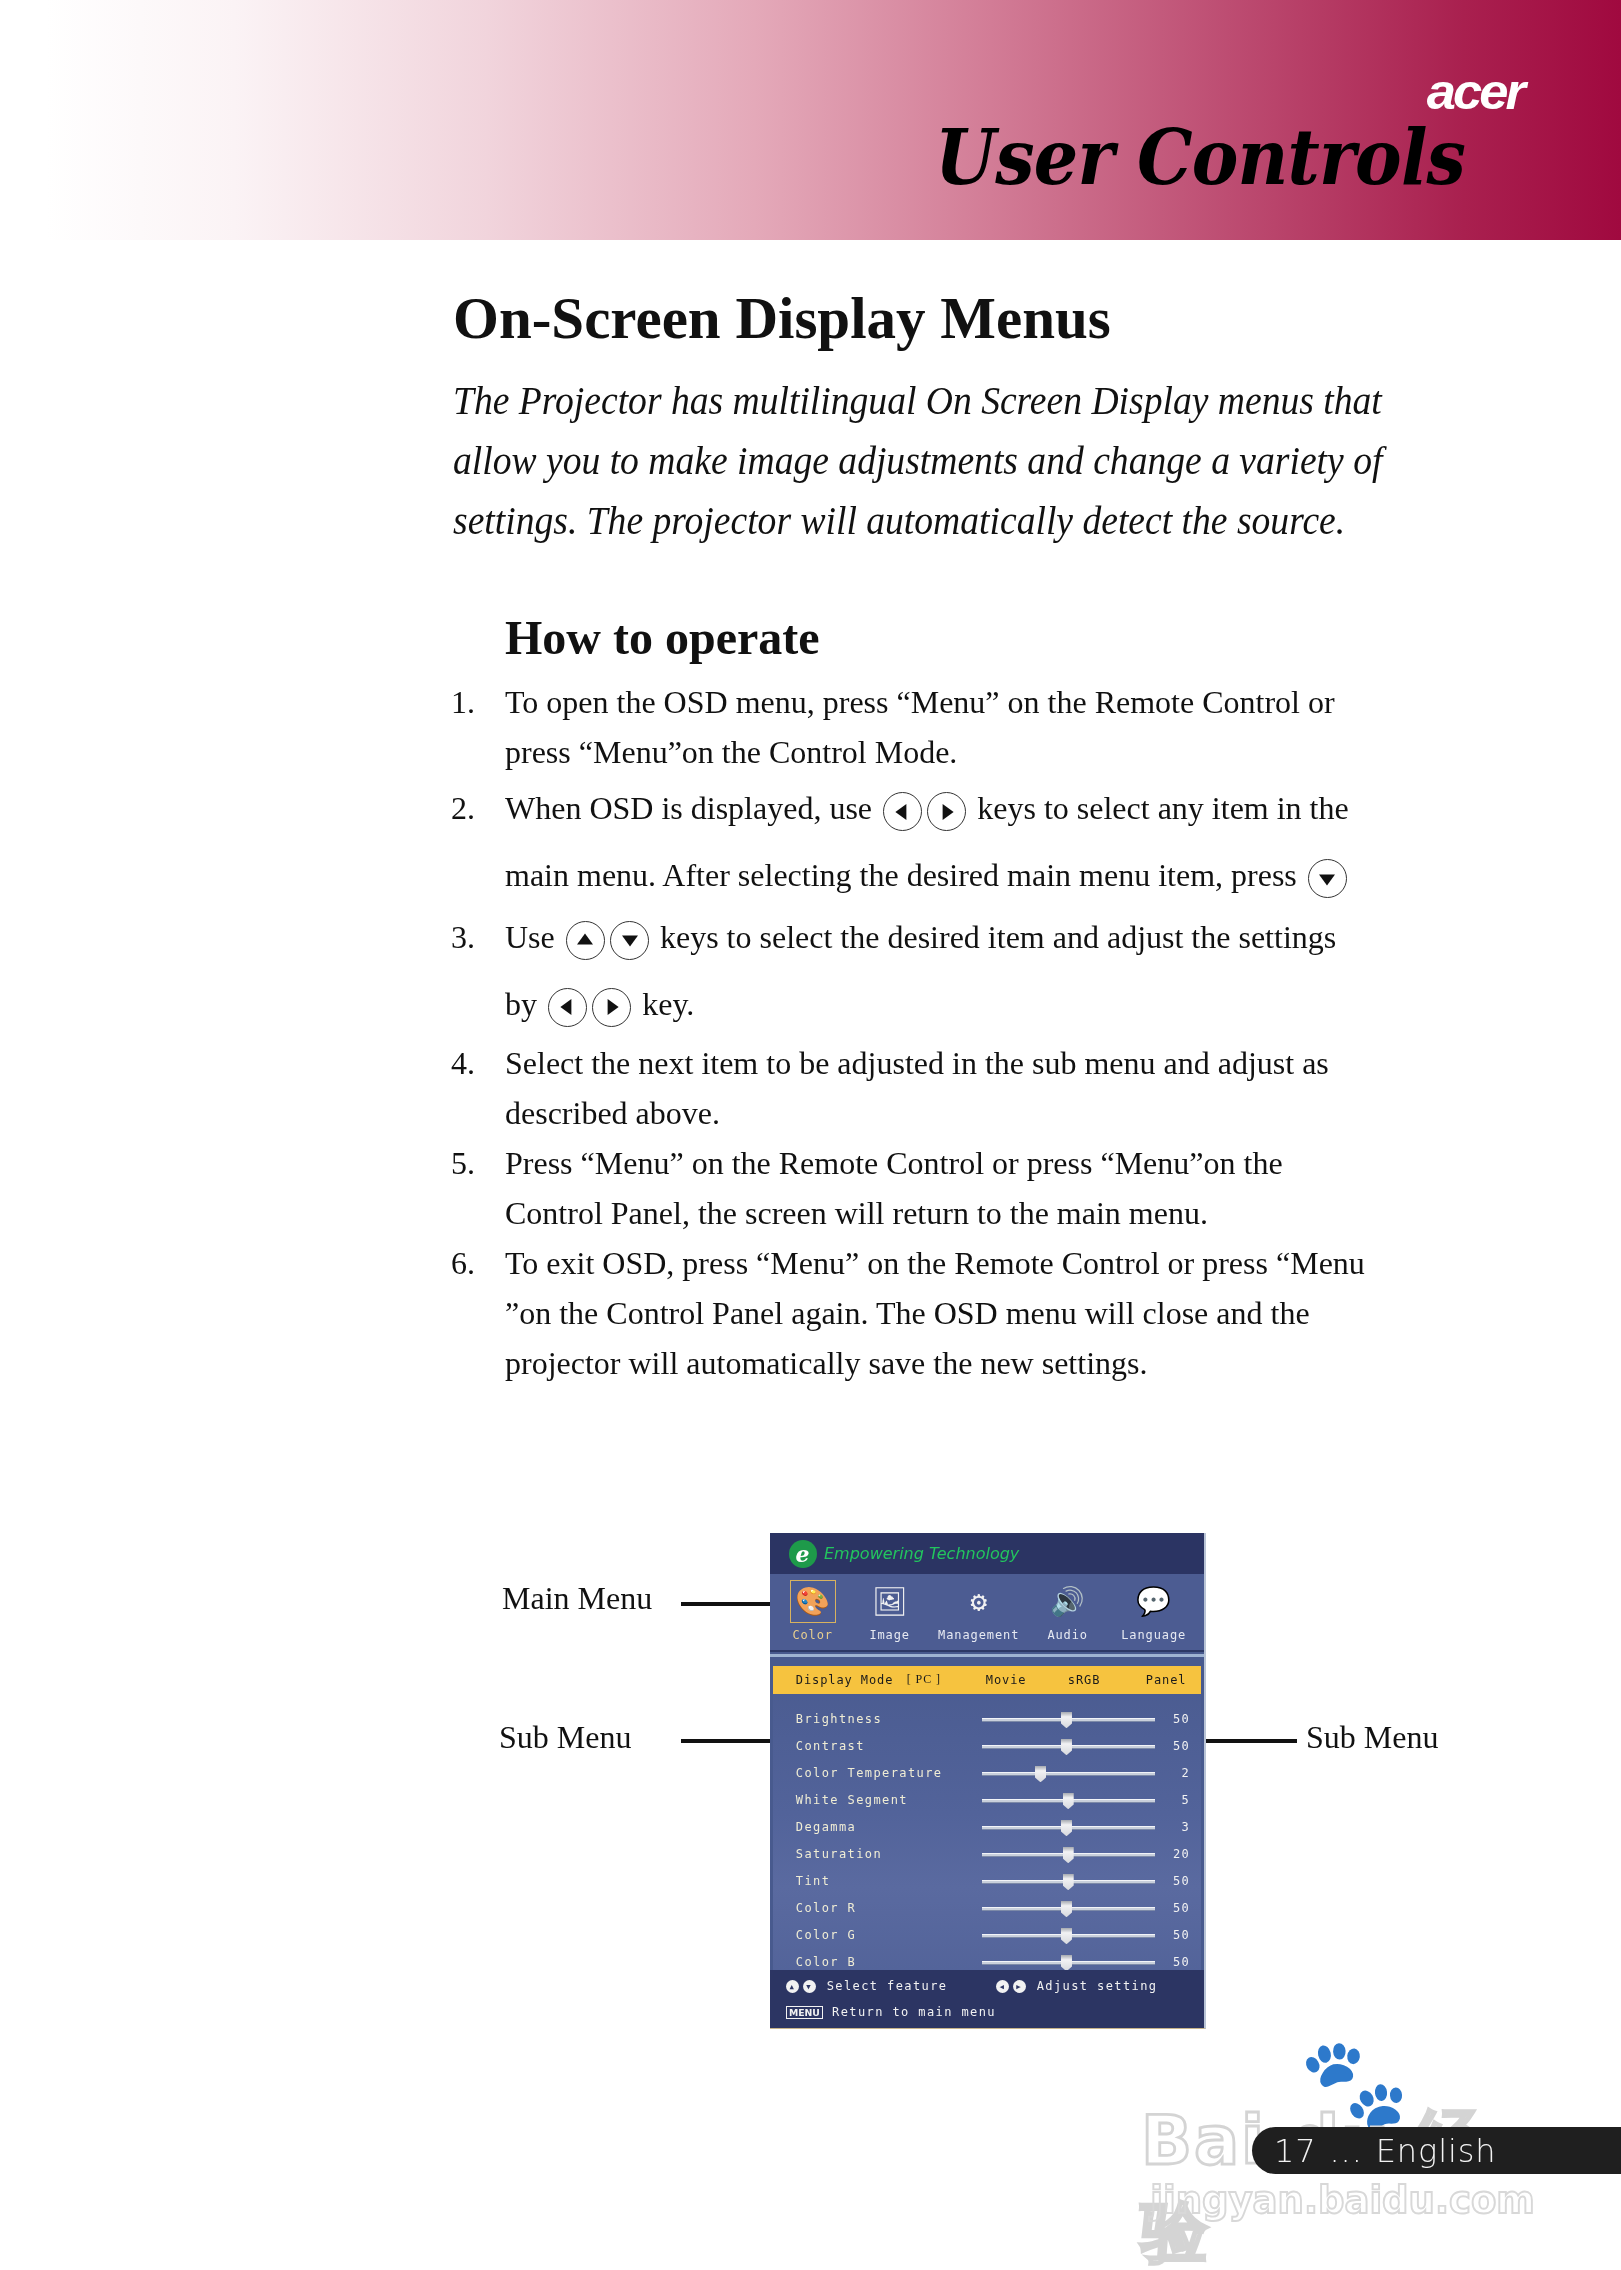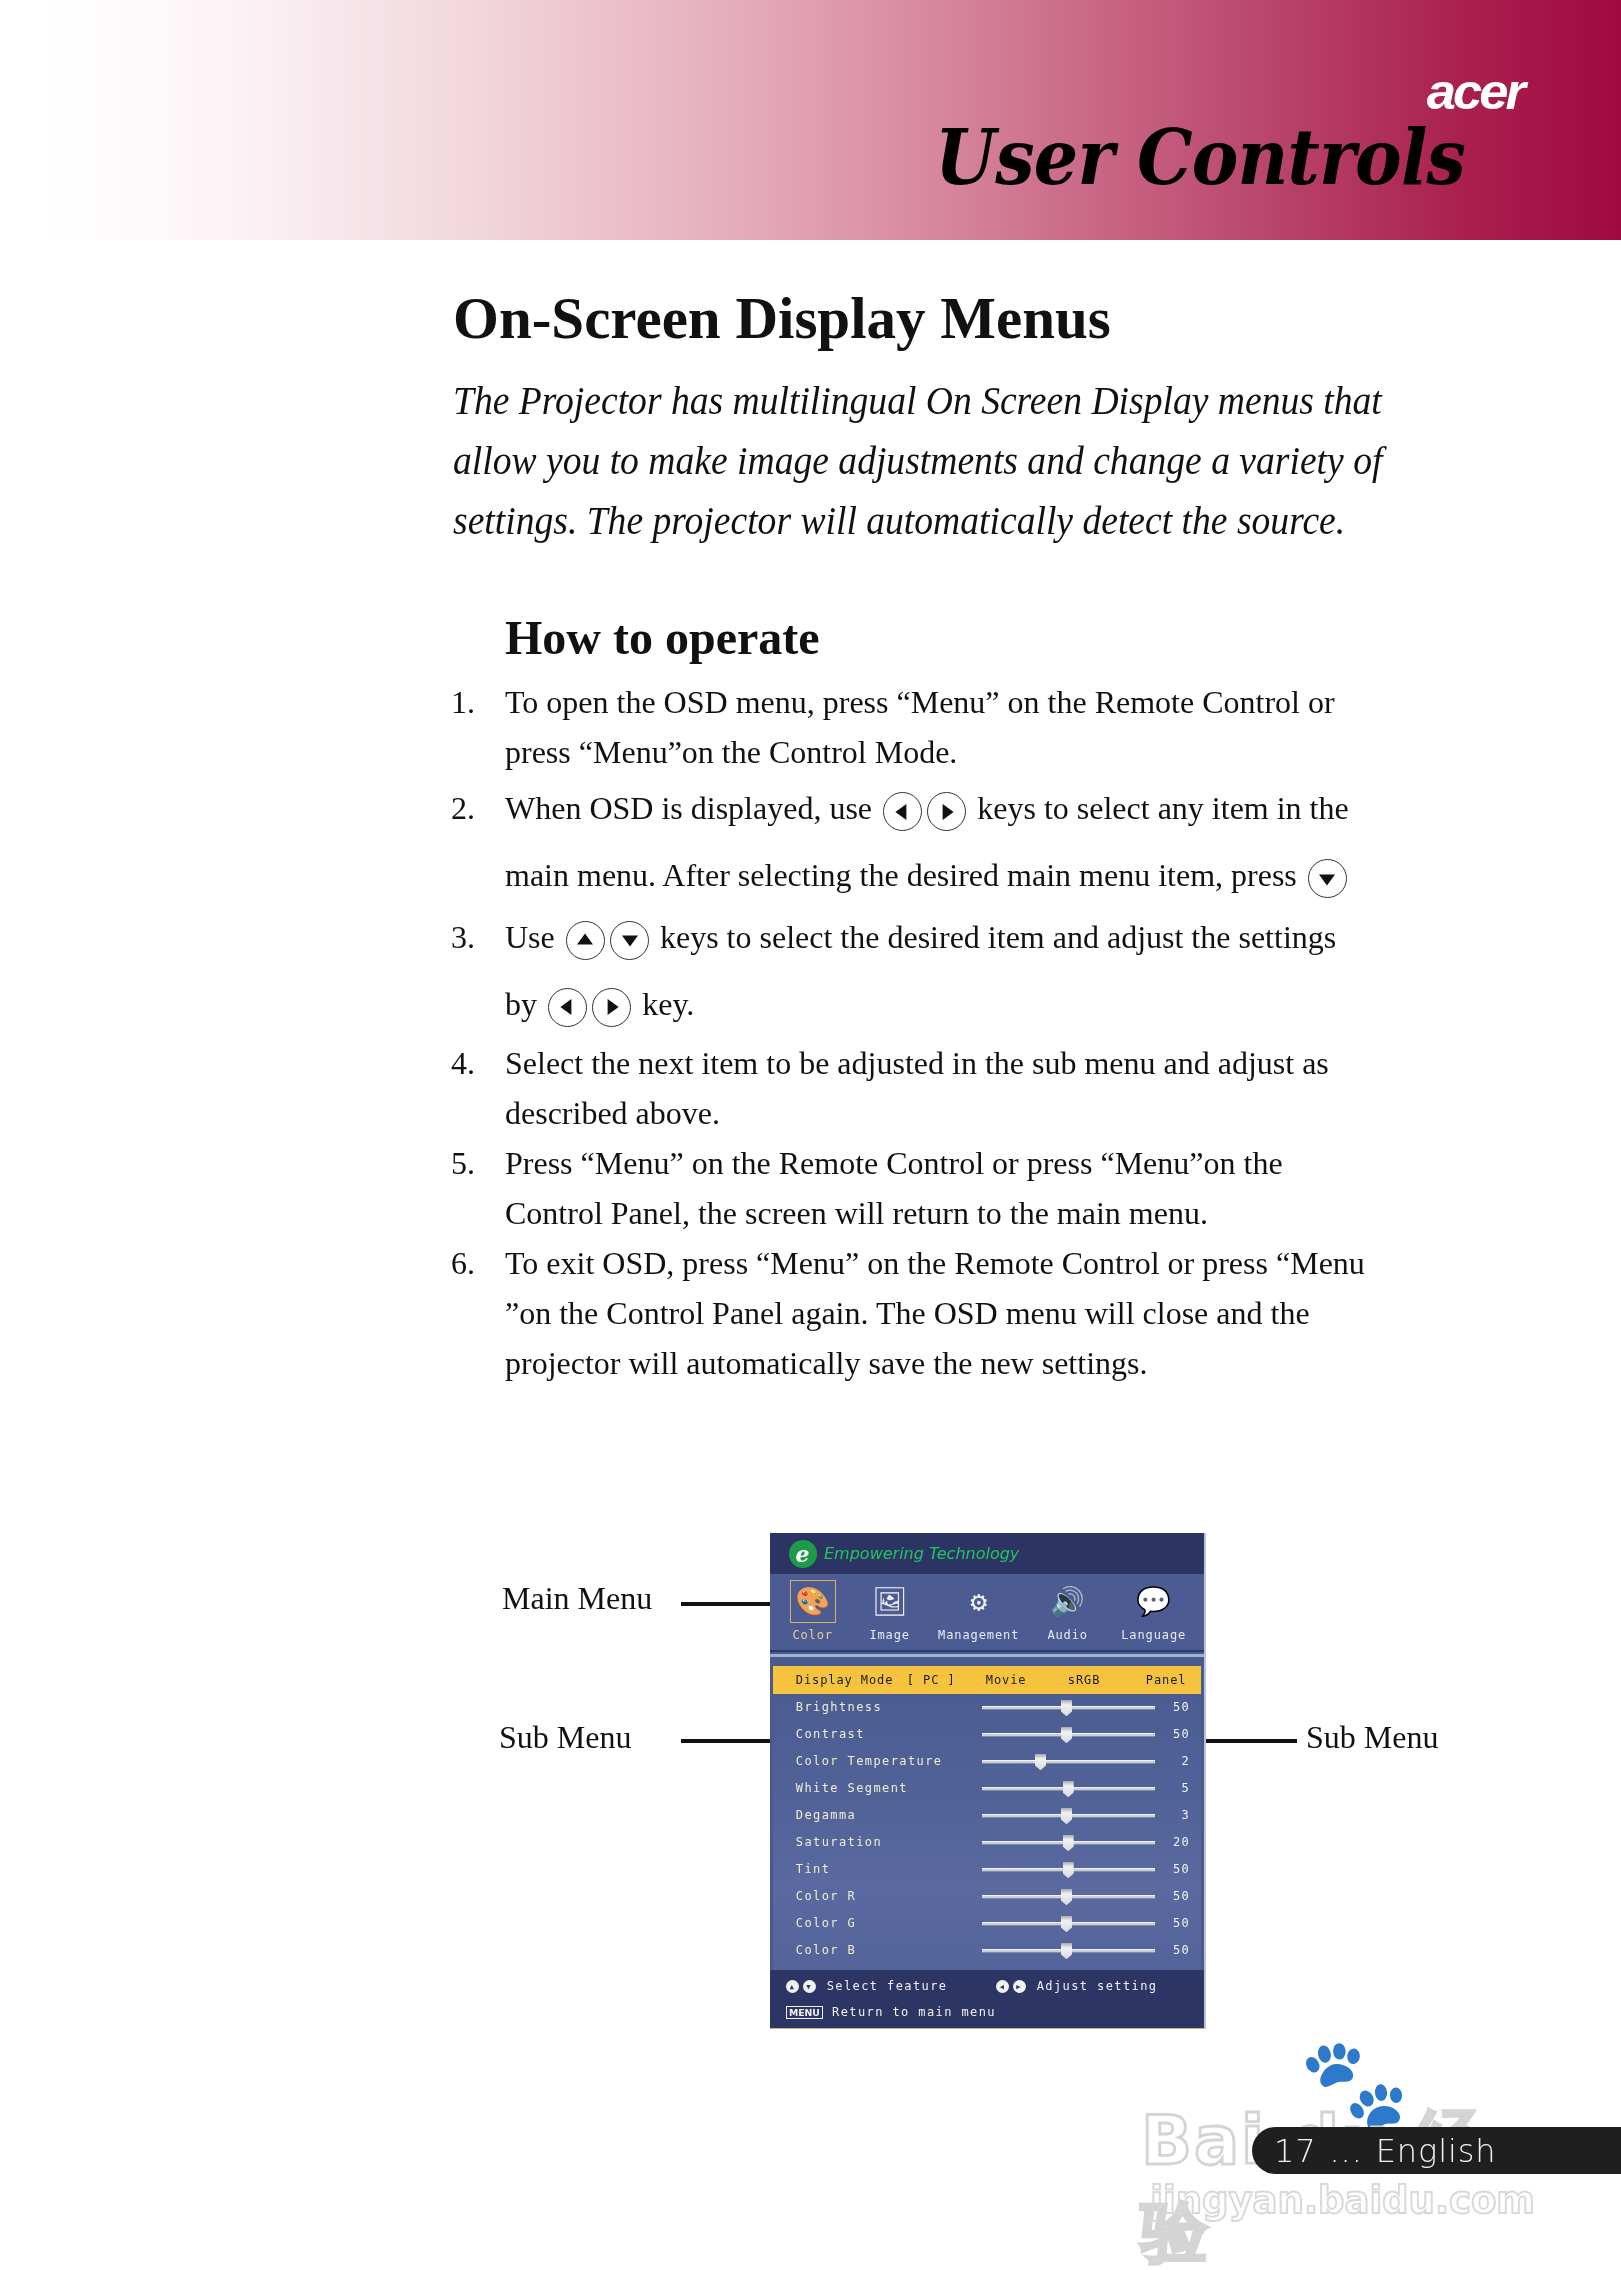--- a/index.html
+++ b/index.html
@@ -95,21 +95,21 @@
   .osd-body {
     position: relative; margin: 0 2.8px; height: 368px;
     background: linear-gradient(180deg, #4a5b90 0%, #52639a 40%, #5a6aa0 60%, #4e5f95 100%);
   }
   .osd-mode-row {
     height: 28px; margin-top: 9.3px; background: #f6c33f; display: flex; align-items: center;
     font-size: 12px; color: #1b1b1b; letter-spacing: 0.9px; padding-left: 23px;
   }
   .osd-mode-row span { display: inline-block; }
   .mode-label { width: 111px; }
-  .mode-opt-0 { width: 79px; }
+  .mode-opt-0 { width: 79px; font-family: Liberation Serif, serif; }
   .mode-opt-1 { width: 82px; }
   .mode-opt-2 { width: 78px; }
   .mode-opt-3 { width: 37px; }
 
   .osd-row { position: relative; height: 27px; display: flex; align-items: center; font-size: 12px; letter-spacing: 1.4px; }
   .osd-row-label { position: absolute; left: 23px; color: #f0edd5; }
   .osd-track { position: absolute; left: 209px; width: 173px; height: 3.7px; top: 12px; background: #c9d0dc; border-top: 0.9px solid #f2f4f8; border-bottom: 0.9px solid #7d8aa8; }
   .osd-thumb {
     position: absolute; top: 3.7px; width: 11px; height: 16.7px; margin-left: -5.6px;
     background: linear-gradient(180deg, #a5a9b0 0%, #f2f2f4 30%, #d7d9de 100%);
@@ -251,21 +251,21 @@
     </div>
   <div class="osd-divider"></div>
   <div class="osd-body">
     <div class="osd-mode-row">
       <span class="mode-label">Display Mode</span>
       <span class="mode-opt-0">[ PC ]</span>
       <span class="mode-opt-1">Movie</span>
       <span class="mode-opt-2">sRGB</span>
       <span class="mode-opt-3">Panel</span>
     </div>
-    <div id="osd-rows" style="margin-top:0;">
+    <div id="osd-rows" style="margin-top:12px;">
         <div class="osd-row">
           <span class="osd-row-label">Brightness</span>
           <div class="osd-track">
             <div class="osd-thumb" style="left: 49%; top: -7.4px;"></div>
           </div>
           <span class="osd-row-value">50</span>
         </div>
         <div class="osd-row">
           <span class="osd-row-label">Contrast</span>
           <div class="osd-track">

